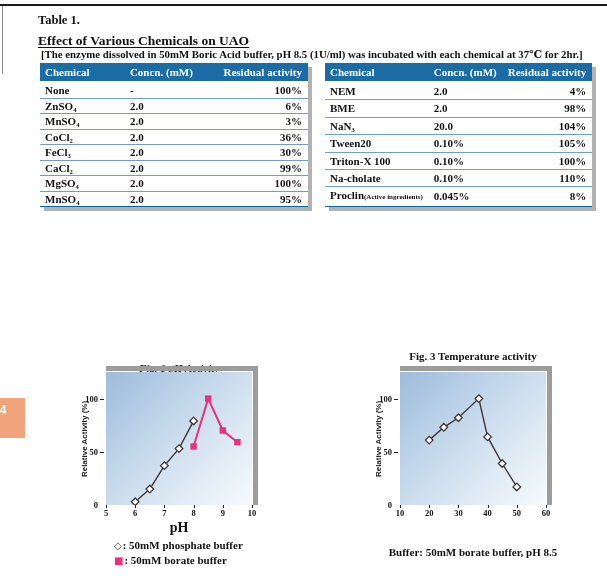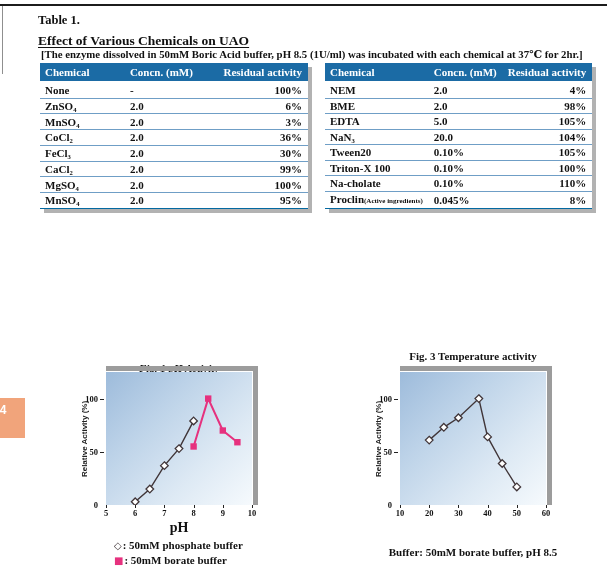--- a/index.html
+++ b/index.html
@@ -127,25 +127,20 @@
       <tbody>
           <tr>
             <td class="c-chem">NEM</td>
             <td class="c-conc">2.0</td>
             <td class="c-act">4%</td>
           </tr>
           <tr>
             <td class="c-chem">BME</td>
             <td class="c-conc">2.0</td>
             <td class="c-act">98%</td>
-          </tr>
-          <tr>
-            <td class="c-chem">EDTA</td>
-            <td class="c-conc">5.0</td>
-            <td class="c-act">105%</td>
           </tr>
           <tr>
             <td class="c-chem">NaN₃</td>
             <td class="c-conc">20.0</td>
             <td class="c-act">104%</td>
           </tr>
           <tr>
             <td class="c-chem">Tween20</td>
             <td class="c-conc">0.10%</td>
             <td class="c-act">105%</td>

